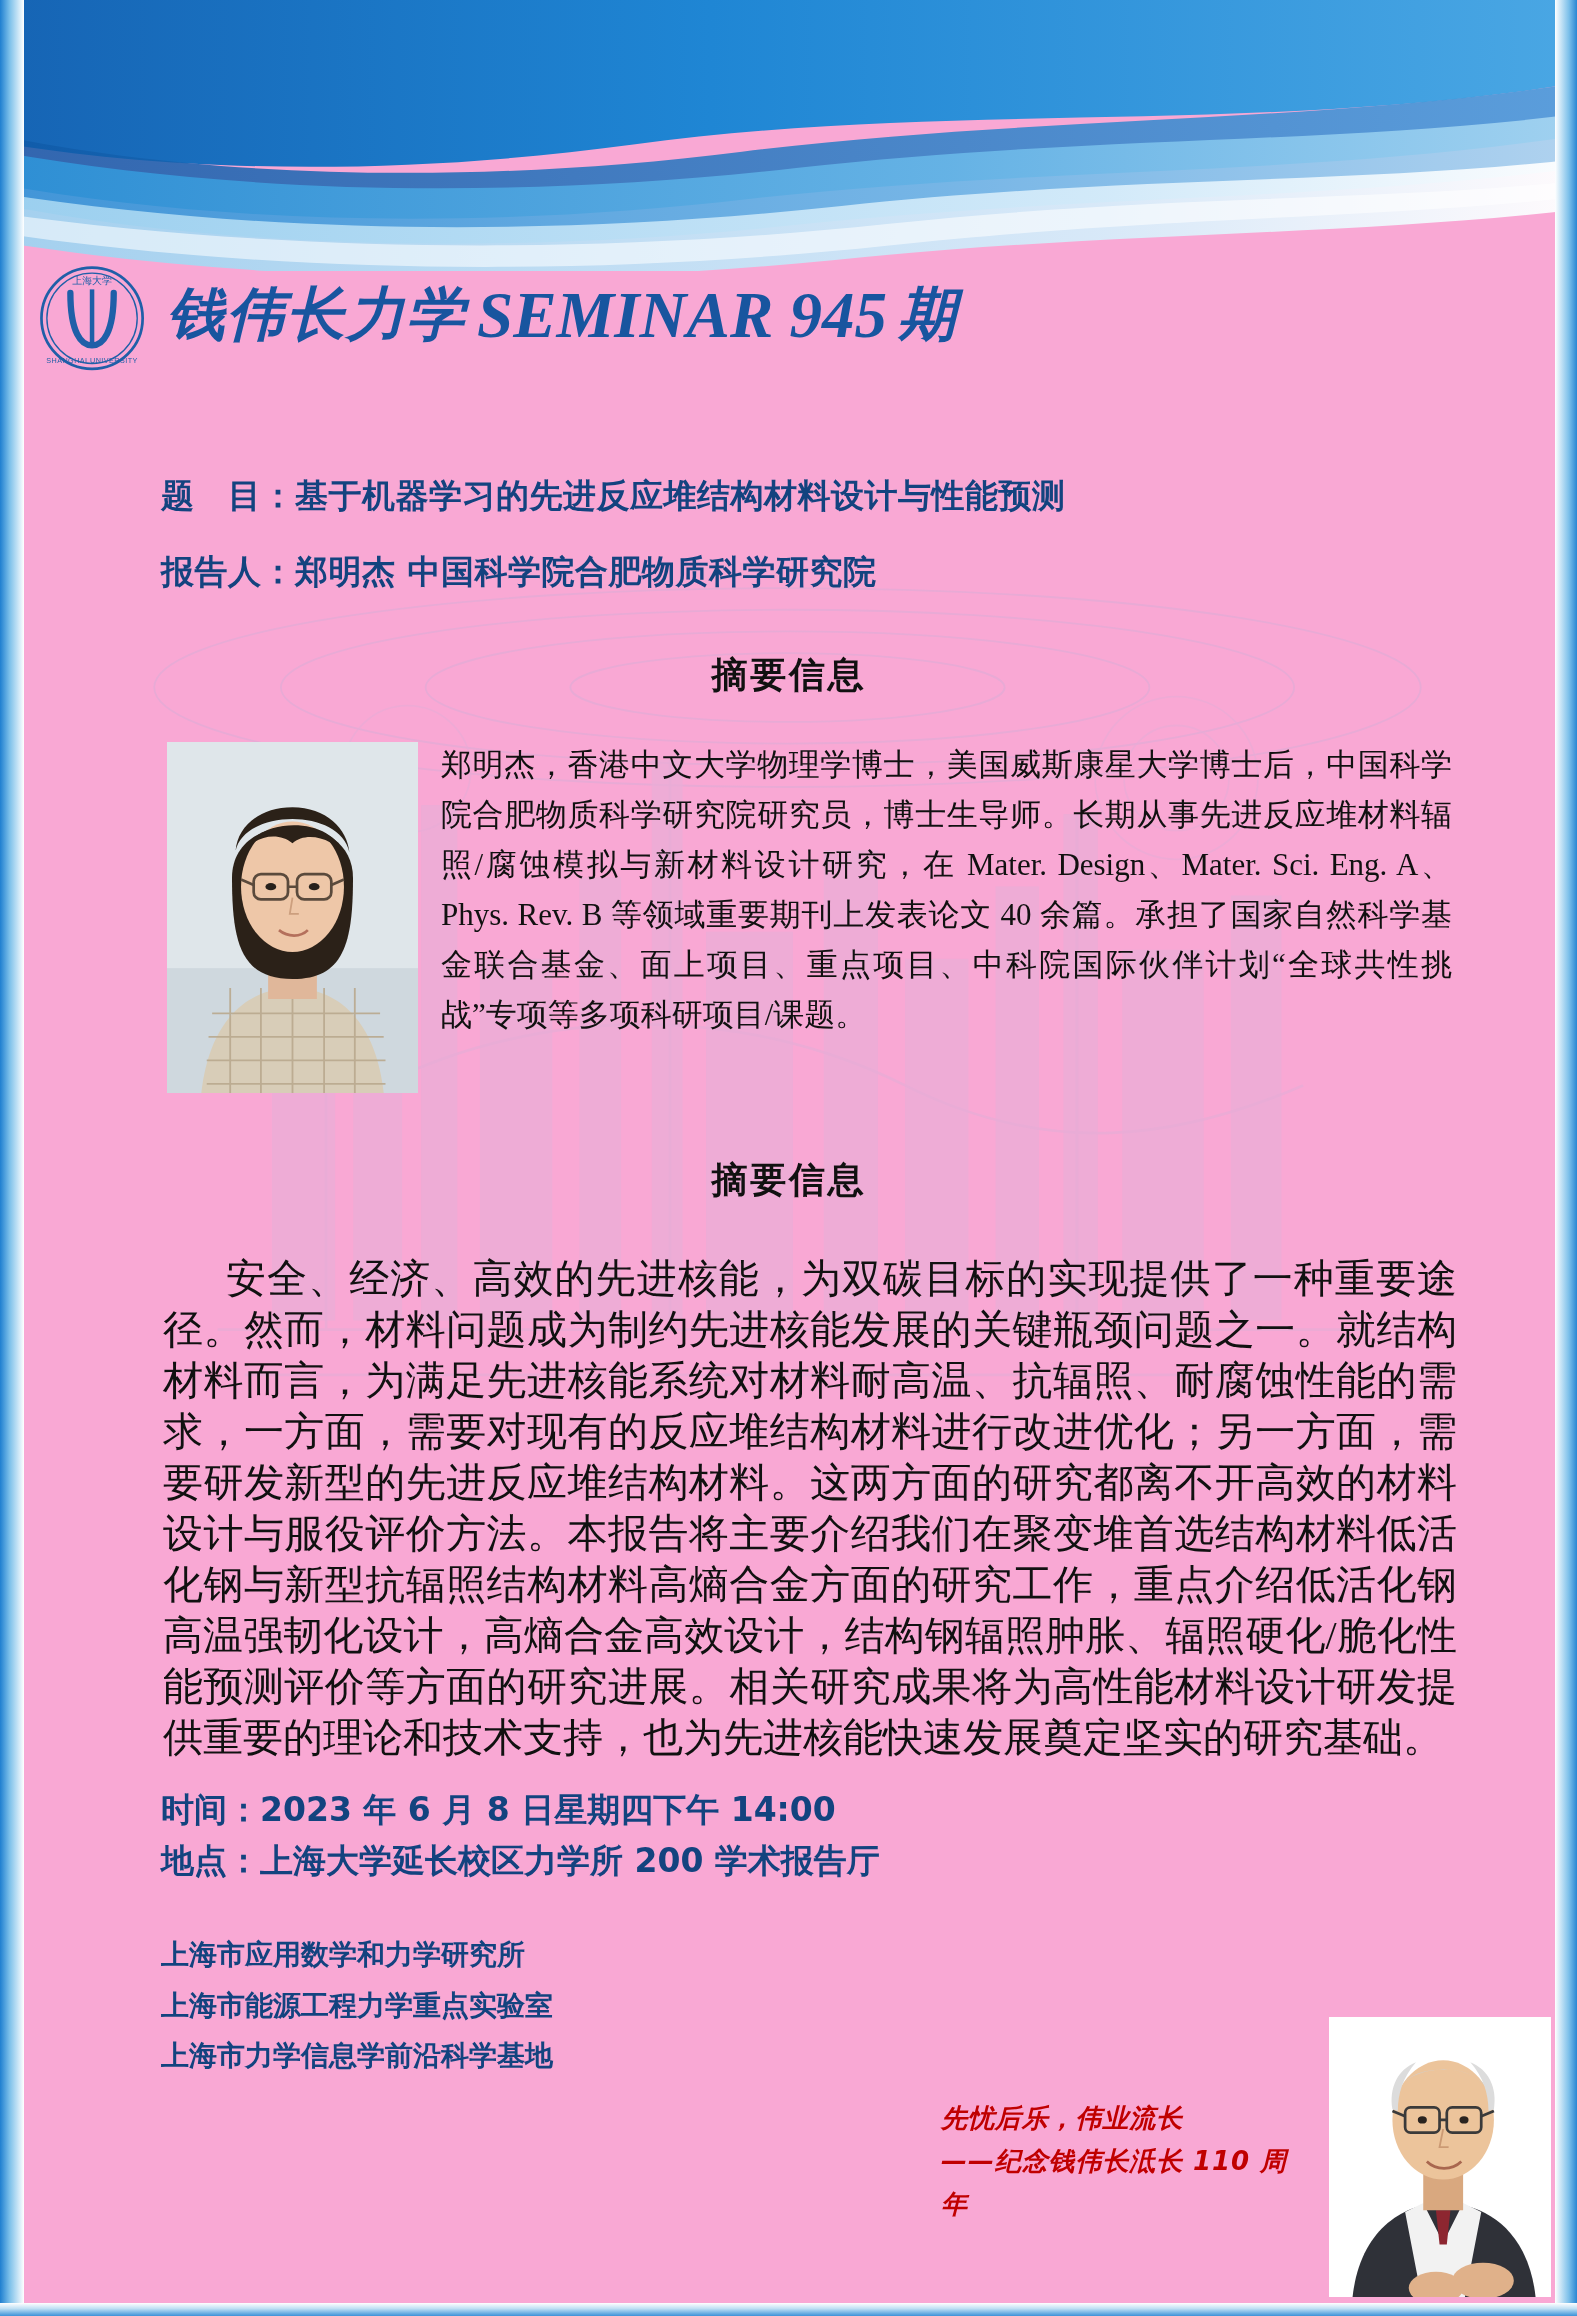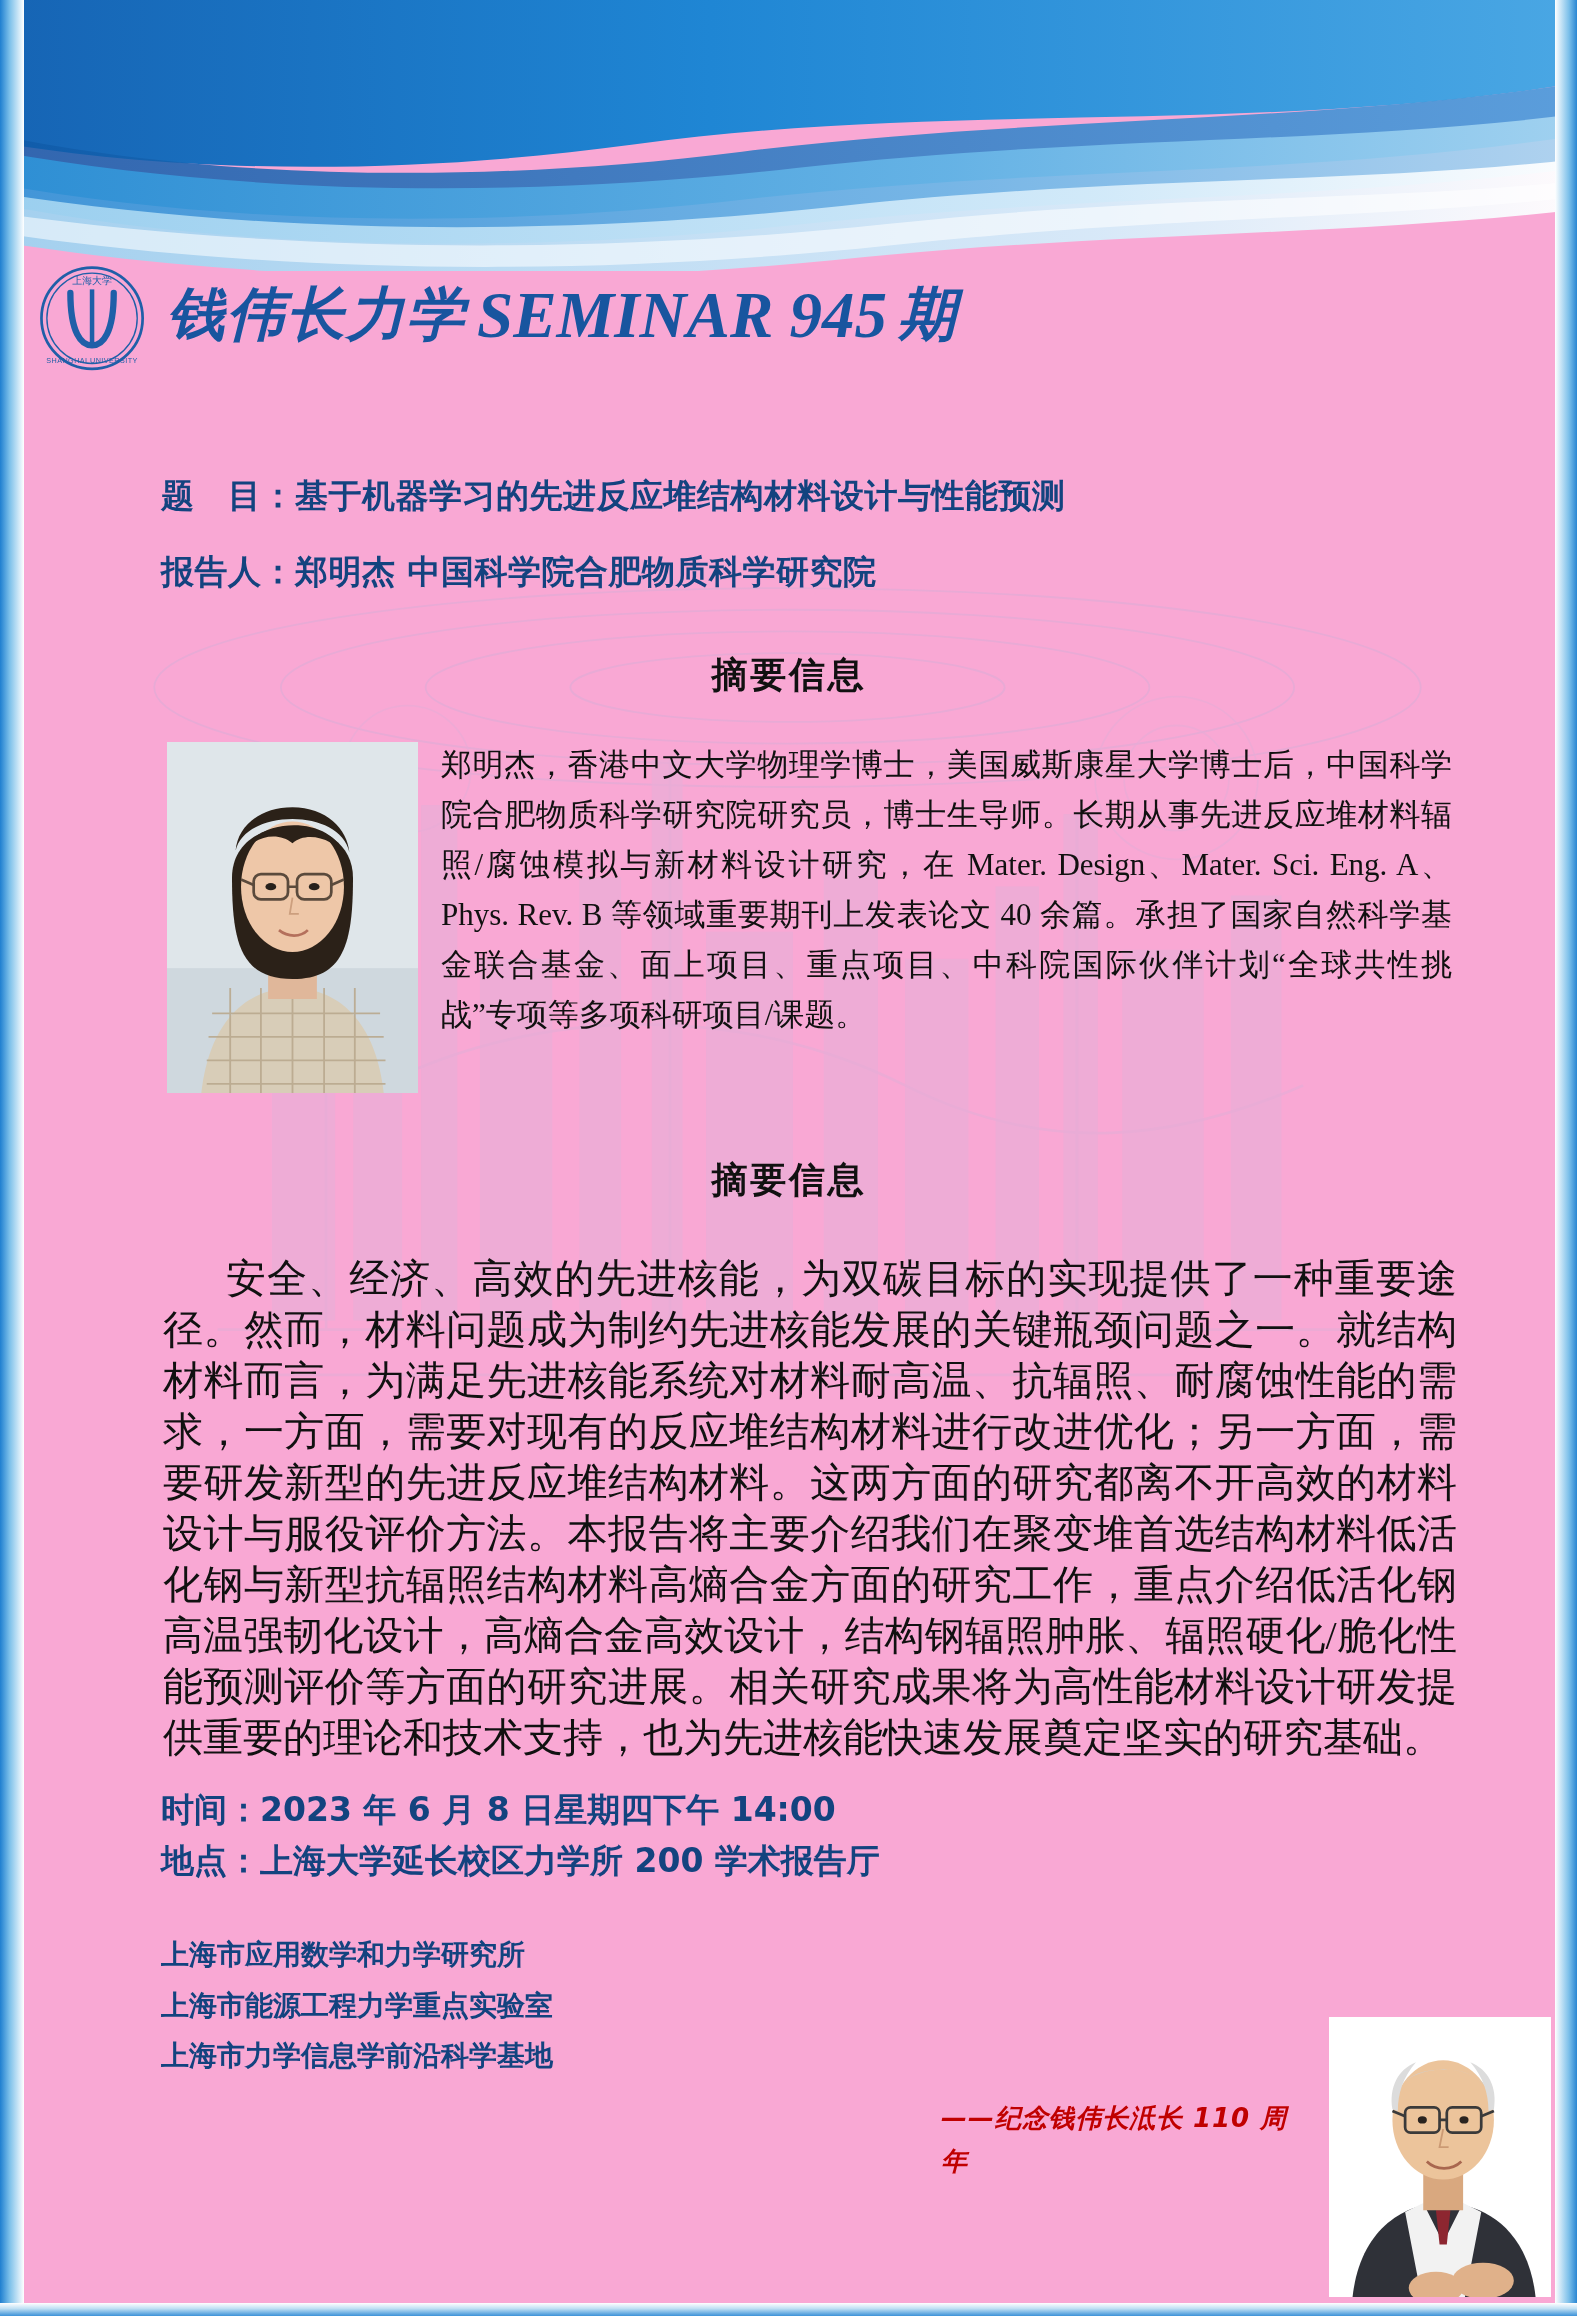--- a/index.html
+++ b/index.html
@@ -335,20 +335,21 @@
   <div class="abstract-text">安全、经济、高效的先进核能，为双碳目标的实现提供了一种重要途径。然而，材料问题成为制约先进核能发展的关键瓶颈问题之一。就结构材料而言，为满足先进核能系统对材料耐高温、抗辐照、耐腐蚀性能的需求，一方面，需要对现有的反应堆结构材料进行改进优化；另一方面，需要研发新型的先进反应堆结构材料。这两方面的研究都离不开高效的材料设计与服役评价方法。本报告将主要介绍我们在聚变堆首选结构材料低活化钢与新型抗辐照结构材料高熵合金方面的研究工作，重点介绍低活化钢高温强韧化设计，高熵合金高效设计，结构钢辐照肿胀、辐照硬化/脆化性能预测评价等方面的研究进展。相关研究成果将为高性能材料设计研发提供重要的理论和技术支持，也为先进核能快速发展奠定坚实的研究基础。</div>
 
   <div class="meta-line" id="time-line">时间：2023 年 6 月 8 日星期四下午 14:00</div>
   <div class="meta-line" id="place-line">地点：上海大学延长校区力学所 200 学术报告厅</div>
 
   <div class="org-line" id="org-0">上海市应用数学和力学研究所</div>
   <div class="org-line" id="org-1">上海市能源工程力学重点实验室</div>
   <div class="org-line" id="org-2">上海市力学信息学前沿科学基地</div>
 
   <div class="commemorate">
+    <div>先忧后乐，伟业流长</div>
     <div>——纪念钱伟长泜长 110 周年</div>
   </div>
 
   <svg class="portrait-qian" viewBox="0 0 245 310" preserveAspectRatio="none">
     <rect width="245" height="310" fill="#ffffff"></rect>
 
     <path d="M26 310 C34 236 82 206 126 206 C172 206 220 236 228 310 Z" fill="#2f3138"></path>
     <path d="M104 206 L126 250 L148 206 L168 216 L150 310 L102 310 L84 216 Z" fill="#f2f2f2"></path>
     <path d="M118 214 L134 214 L130 252 L122 252 Z" fill="#8d2630"></path>
 

